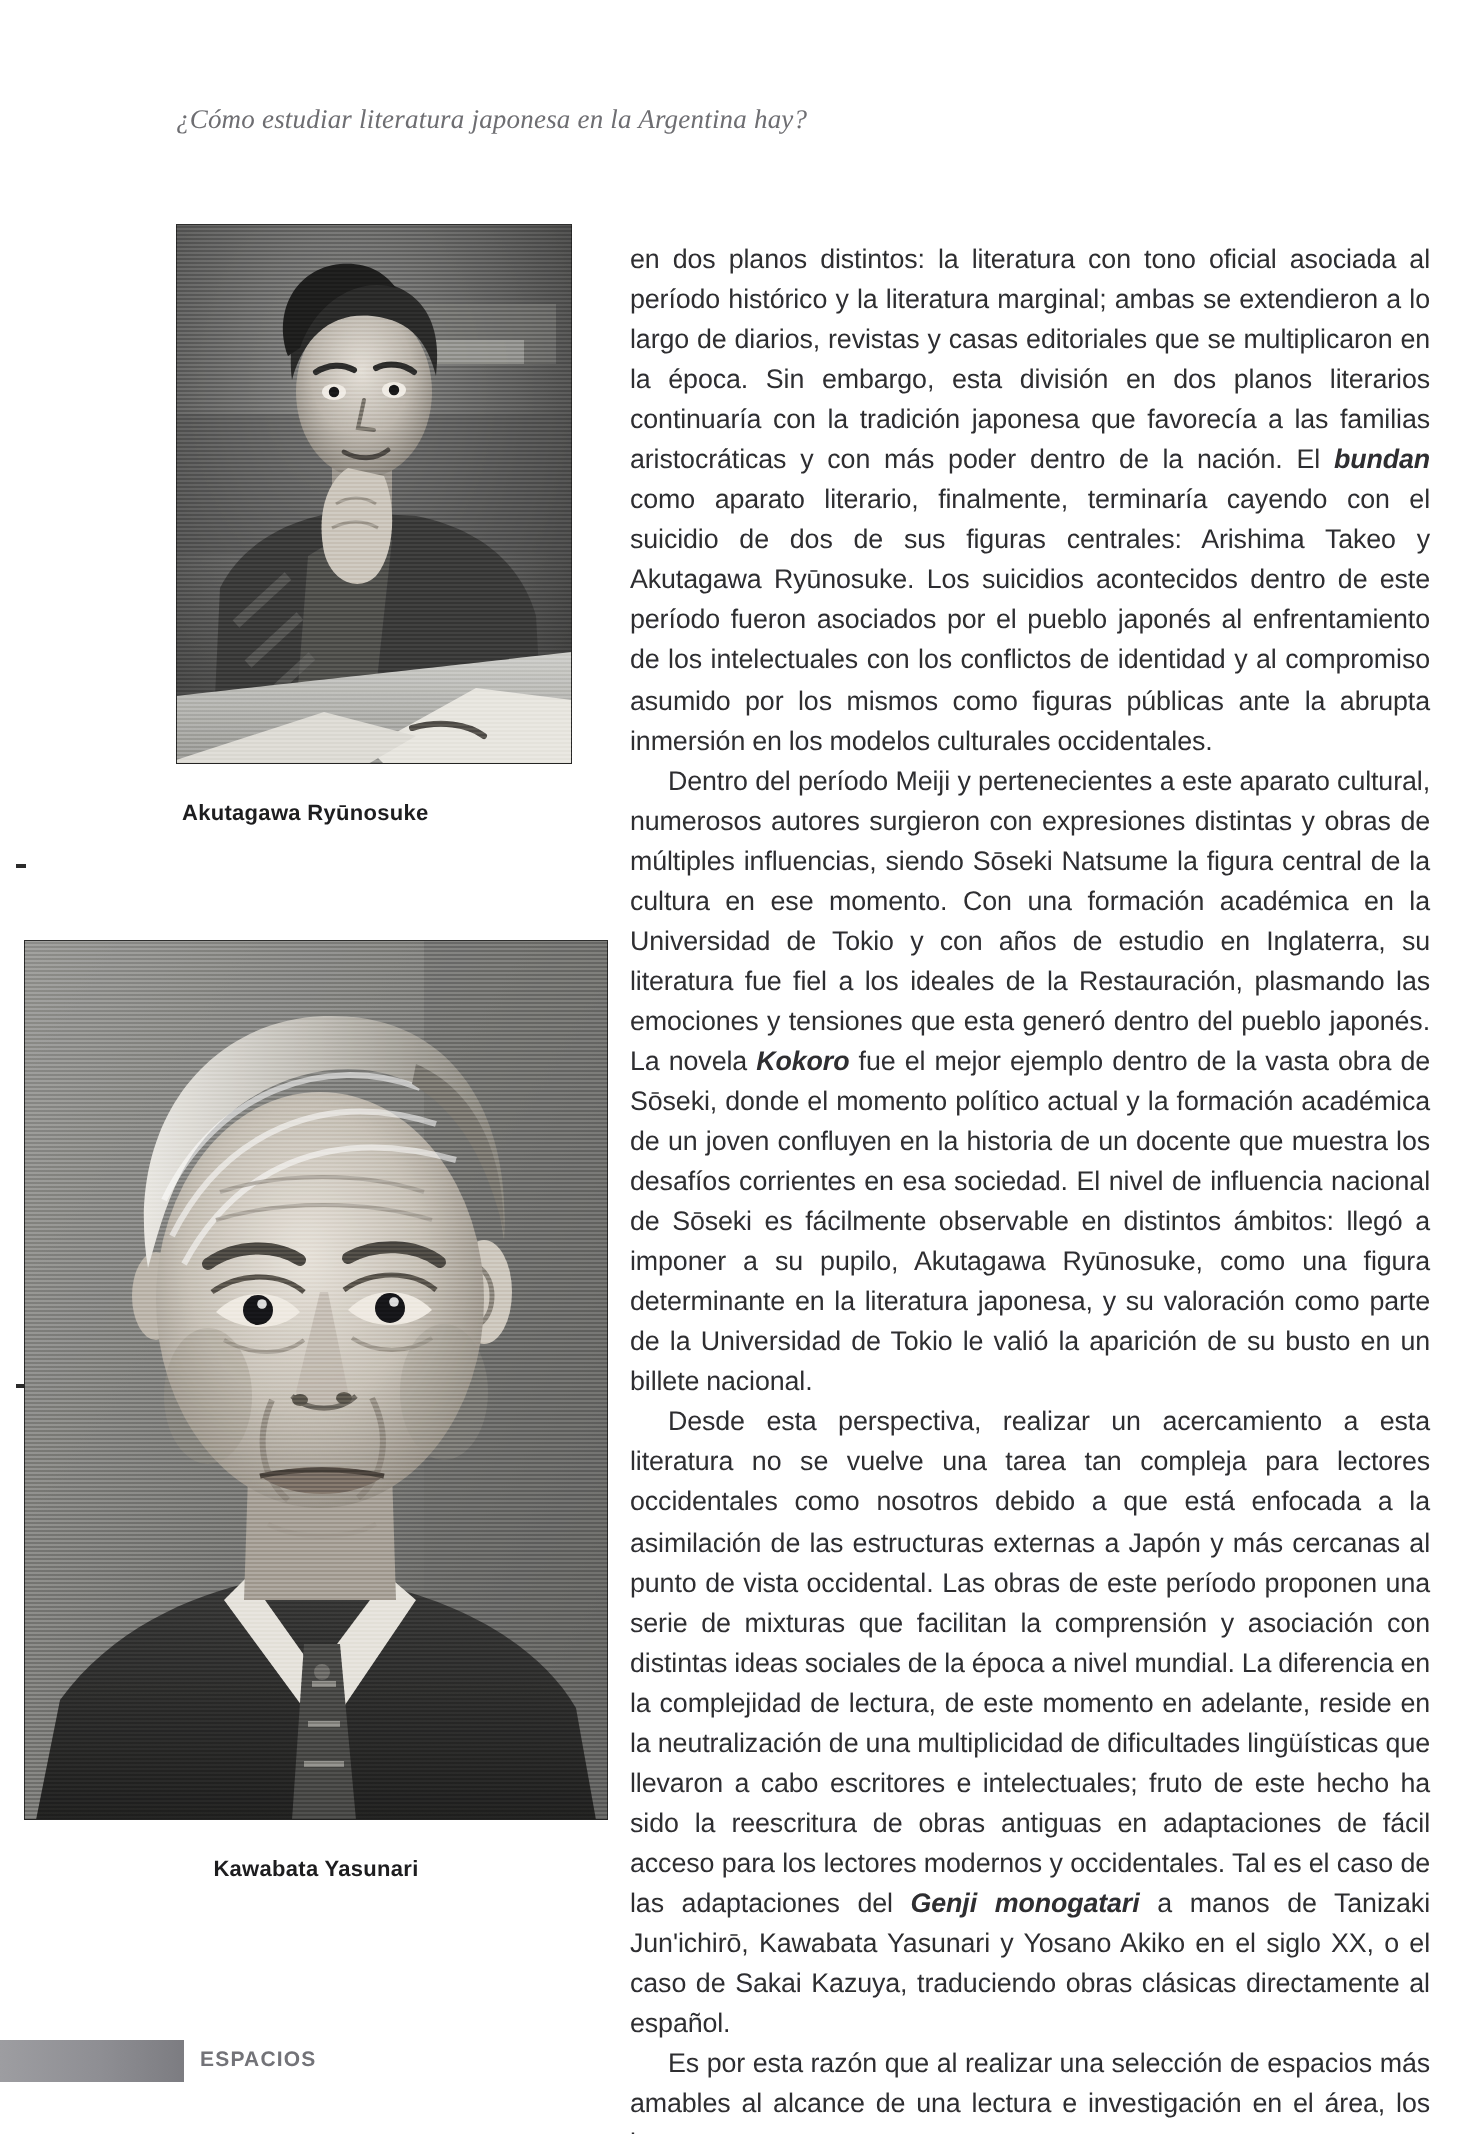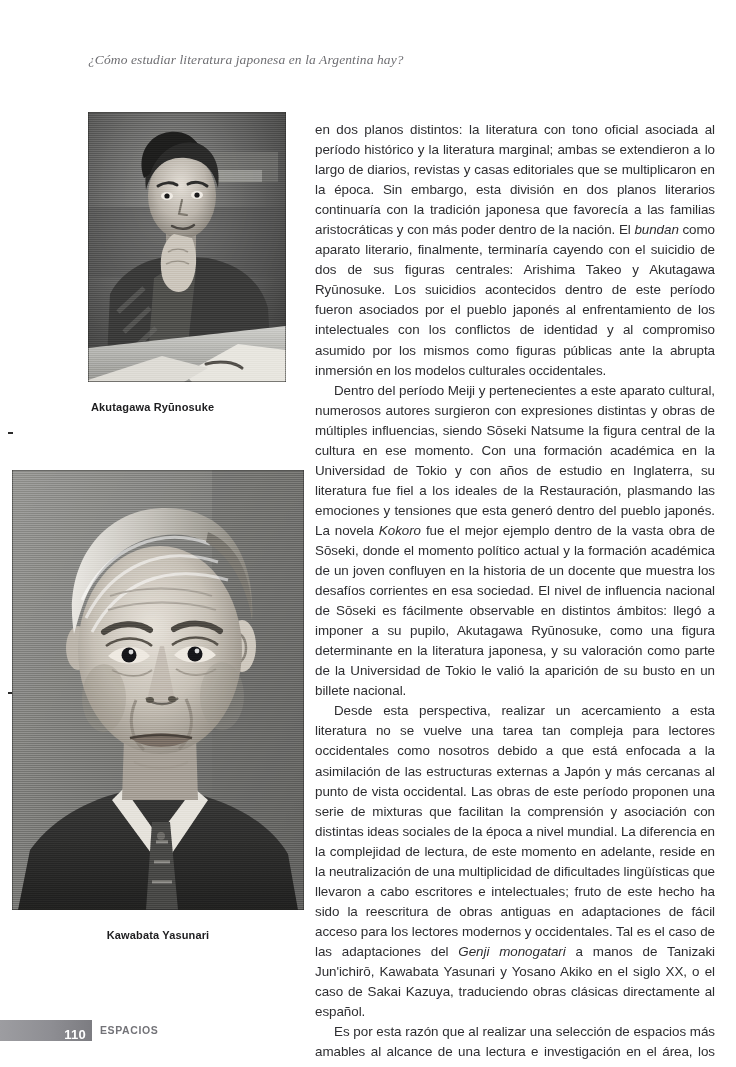--- a/index.html
+++ b/index.html
@@ -95,46 +95,46 @@
     font-family: "Liberation Sans", sans-serif;
     font-size: 13.4px;
     line-height: 20.05px;
     text-align: justify;
     color: #2e2e31;
     letter-spacing: -0.05px;
     word-spacing: -0.2px;
   }
   .body-col p { margin: 0; }
   .body-col p.indent { text-indent: 19px; }
-  .body-col em { font-style: italic; }
+  .body-col em { font-style: italic; font-weight: bold; }
 
   
   .footer {
     position: absolute;
     left: 0;
     top: 1020px;
     width: 736px;
     height: 26px;
   }
   .folio-bar {
     position: absolute;
     left: 0;
     top: 0;
     width: 92px;
     height: 21px;
     background: linear-gradient(90deg, #9d9da1 0%, #8e8e93 55%, #7c7c81 100%);
   }
   .folio-num {
     position: absolute;
     left: 0;
-    top: 4px;
+    top: 16px;
     width: 86px;
     height: 21px;
     line-height: 21px;
-    text-align: right;
+    text-align: center;
     color: #ffffff;
     font-weight: bold;
     font-size: 13px;
     letter-spacing: 0.3px;
   }
   .folio-label {
     position: absolute;
     left: 100px;
     top: 0;
     height: 21px;

